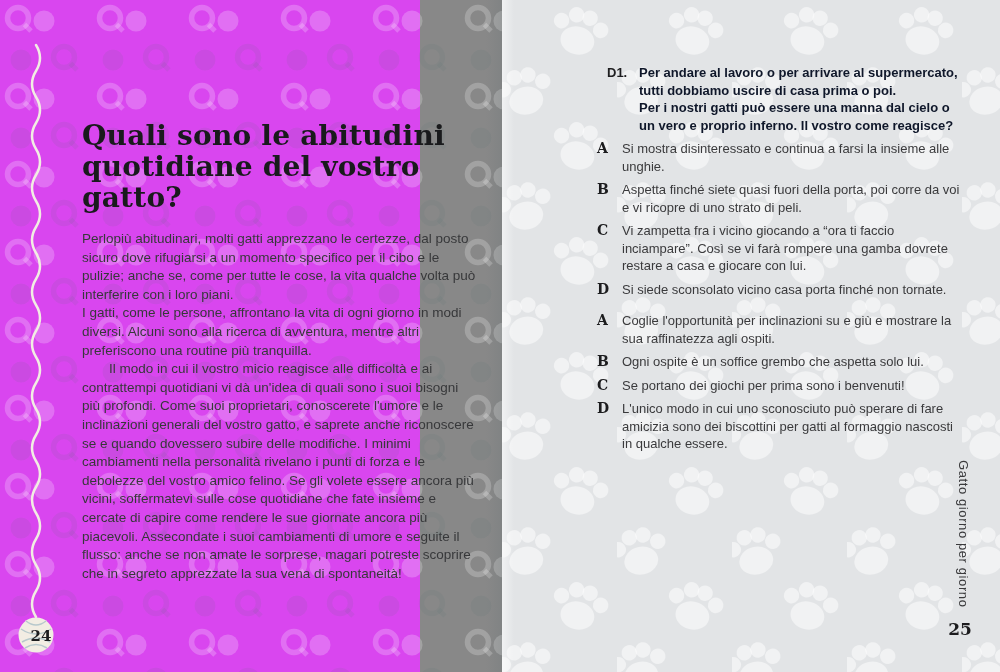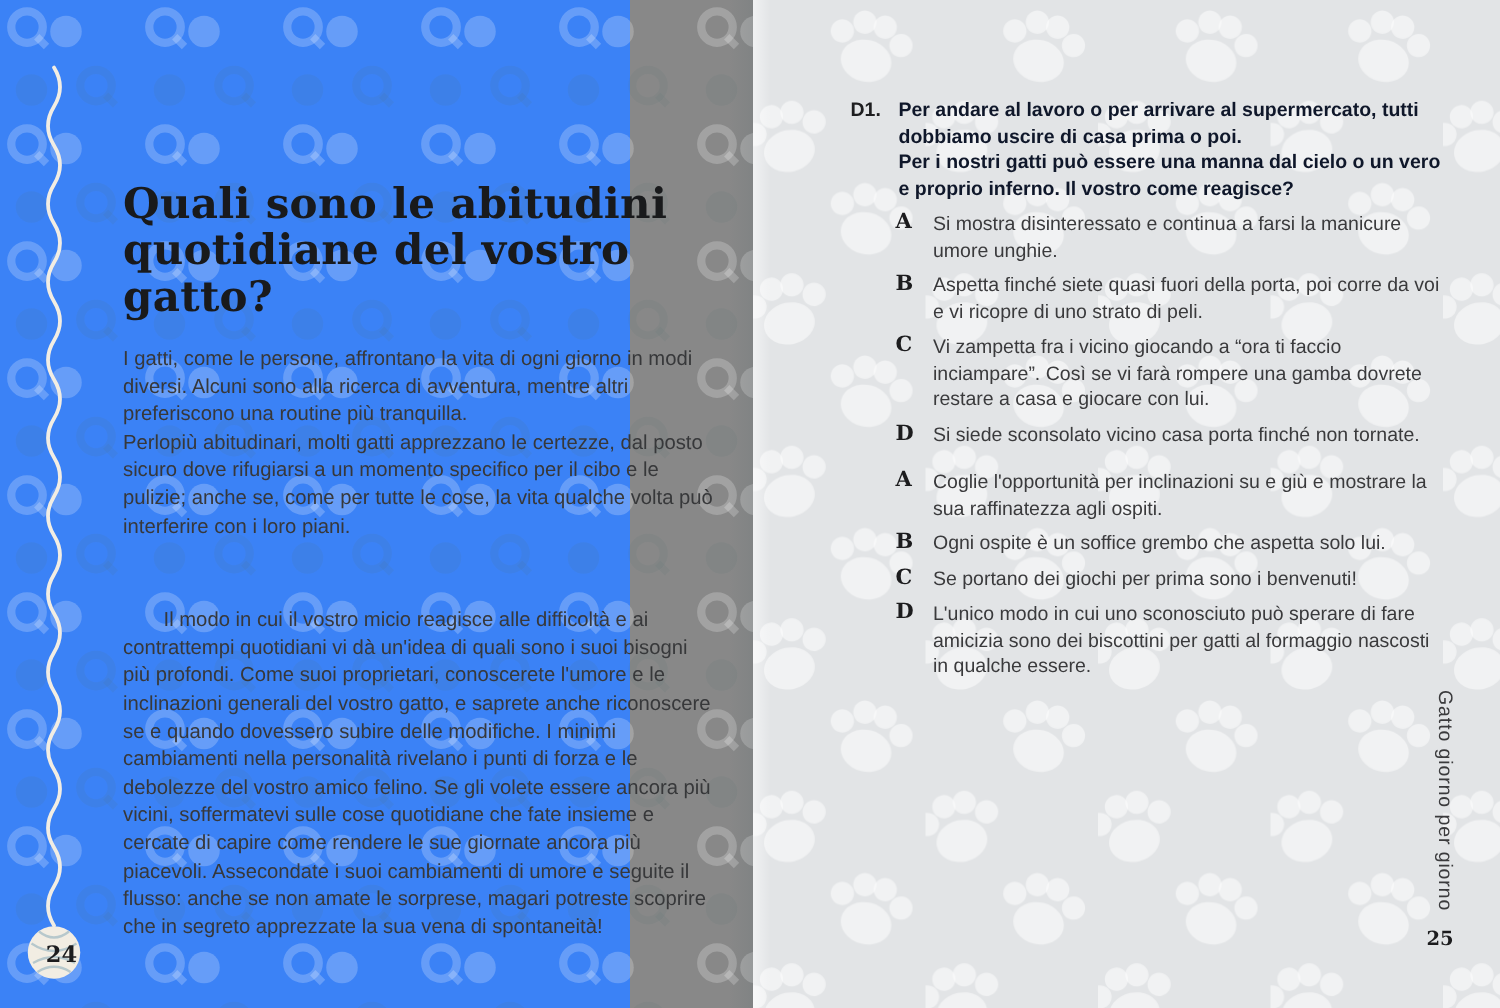--- a/index.html
+++ b/index.html
@@ -3,21 +3,21 @@
 <meta charset="utf-8">
 <style>
   html,body { margin:0; padding:0; background:#888; }
   #spread {
     position:relative; width:1000px; height:672px; overflow:hidden;
     font-family:"Liberation Sans", sans-serif;
   }
   
   .page-left {
     position:absolute; left:0; top:0; width:420px; height:672px;
-    background:#3b82f6;
+    background:#d946ef;
   }
   .page-right {
     position:absolute; left:502px; top:0; width:498px; height:672px;
     background:#e2e4e6;
   }
   .bg-pattern { position:absolute; left:0; top:0; pointer-events:none; }
   .spine-shadow-left {
     position:absolute; left:486px; top:0; width:16px; height:672px;
     background:linear-gradient(to right, rgba(74,96,102,0), rgba(74,96,102,0.12));
   }
@@ -30,37 +30,37 @@
     position:absolute; left:82px; top:120px; width:400px;
     font-family:"DejaVu Serif", "Liberation Serif", serif;
     font-weight:bold; font-size:28px; line-height:31px;
     letter-spacing:0.2px; color:#191a1c; white-space:pre-line;
   }
   .body-text {
     position:absolute; left:82px; top:230px; width:398px;
     font-size:13.5px; line-height:18.6px; color:#37383a;
   }
   .body-text p { margin:0; }
-  .body-text p.indent { text-indent:27px;margin-top:44px; }
+  .body-text p.indent { text-indent:27px; }
 
   .wavy-svg { position:absolute; left:0; top:0; width:80px; height:672px; pointer-events:none; }
   .yarn-ball-num {
     position:absolute; left:18px; top:612px; width:46px; height:47px;
     display:flex; align-items:center; justify-content:center;
     font-family:"DejaVu Serif", "Liberation Serif", serif;
     font-weight:bold; font-size:15px; color:#1c1c1e;
   }
 
   
   .quiz {
     position:absolute; left:567px; top:64px; width:395px;
     color:#2a2a2c;
   }
   .quiz-block + .quiz-block { margin-top:14px; }
-  .q-row { display:flex; margin-bottom:6px; }
+  .q-row { display:flex; margin-bottom:6px;margin-left:40px; }
   .q-label {
     width:32px; flex:0 0 32px; font-weight:bold; font-size:13px; line-height:17.5px;
     color:#1e1e20;
   }
   .q-text {
     flex:1; font-weight:bold; font-size:13px; line-height:17.5px;
     color:#0f172a; white-space:pre-line;
   }
   .option { display:flex; margin-left:30px; margin-bottom:6px; }
   .opt-letter {
@@ -71,21 +71,21 @@
   .opt-text { flex:1; font-size:13px; line-height:17.5px; color:#3a3a3c; }
 
   .vertical-label {
     position:absolute; left:956px; top:460px; height:170px;
     writing-mode:vertical-rl;
     font-size:13px; letter-spacing:0.6px; color:#3a3a3c;
   }
   .page-num-right {
     position:absolute; left:940px; top:619px; width:40px; text-align:center;
     font-family:"DejaVu Serif", "Liberation Serif", serif;
-    font-weight:bold; font-size:13px; color:#1c1c1e;
+    font-weight:bold; font-size:17px; color:#1c1c1e;
   }
 </style>
 </head>
 <body>
 
 <div id="spread">
 
   <div class="page-left">
     <svg class="bg-pattern" width="502" height="672">
       <defs>
@@ -116,22 +116,22 @@
           <path d="M25,648 Q36,641 47,648"></path>
         </g>
       </g>
     </svg>
 
     <div class="title">Quali sono le abitudini
 quotidiane del vostro
 gatto?</div>
 
     <div class="body-text">
+      <p>Perlopiù abitudinari, molti gatti apprezzano le certezze, dal posto sicuro dove rifugiarsi a un momento specifico per il cibo e le pulizie; anche se, come per tutte le cose, la vita qualche volta può interferire con i loro piani.</p>
       <p>I gatti, come le persone, affrontano la vita di ogni giorno in modi diversi. Alcuni sono alla ricerca di avventura, mentre altri preferiscono una routine più tranquilla.</p>
-      <p>Perlopiù abitudinari, molti gatti apprezzano le certezze, dal posto sicuro dove rifugiarsi a un momento specifico per il cibo e le pulizie; anche se, come per tutte le cose, la vita qualche volta può interferire con i loro piani.</p>
       <p class="indent">Il modo in cui il vostro micio reagisce alle difficoltà e ai contrattempi quotidiani vi dà un'idea di quali sono i suoi bisogni più profondi. Come suoi proprietari, conoscerete l'umore e le inclinazioni generali del vostro gatto, e saprete anche riconoscere se e quando dovessero subire delle modifiche. I minimi cambiamenti nella personalità rivelano i punti di forza e le debolezze del vostro amico felino. Se gli volete essere ancora più vicini, soffermatevi sulle cose quotidiane che fate insieme e cercate di capire come rendere le sue giornate ancora più piacevoli. Assecondate i suoi cambiamenti di umore e seguite il flusso: anche se non amate le sorprese, magari potreste scoprire che in segreto apprezzate la sua vena di spontaneità!</p>
     </div>
 
     <div class="yarn-ball-num">24</div>
   </div>
 
   <div class="page-right">
     <svg class="bg-pattern" width="498" height="672">
       <defs>
         <g id="paw" fill="#ffffff" fill-opacity="0.5">
@@ -156,21 +156,21 @@
   <div class="quiz">
 
     <div class="quiz-block">
       <div class="q-row">
         <span class="q-label">D1.</span>
         <span class="q-text">Per andare al lavoro o per arrivare al supermercato, tutti dobbiamo uscire di casa prima o poi.
 Per i nostri gatti può essere una manna dal cielo o un vero e proprio inferno. Il vostro come reagisce?</span>
       </div>
       <div class="option">
         <span class="opt-letter">A</span>
-        <span class="opt-text">Si mostra disinteressato e continua a farsi la manicure umore unghie.</span>
+        <span class="opt-text">Si mostra disinteressato e continua a farsi la insieme alle unghie.</span>
       </div>
       <div class="option">
         <span class="opt-letter">B</span>
         <span class="opt-text">Aspetta finché siete quasi fuori della porta, poi corre da voi e vi ricopre di uno strato di peli.</span>
       </div>
       <div class="option">
         <span class="opt-letter">C</span>
         <span class="opt-text">Vi zampetta fra i vicino giocando a “ora ti faccio inciampare”. Così se vi farà rompere una gamba dovrete restare a casa e giocare con lui.</span>
       </div>
       <div class="option">

